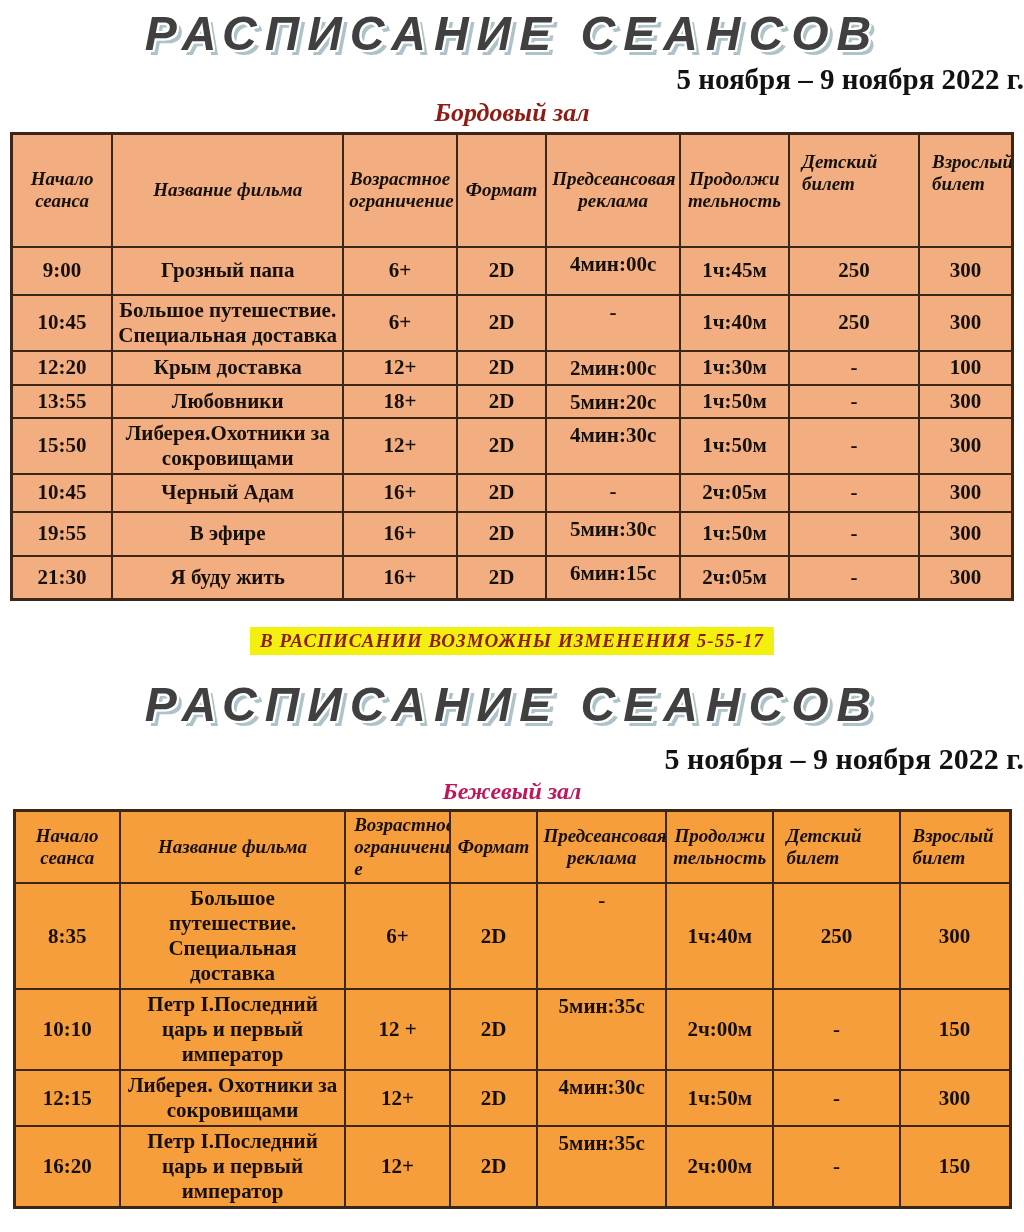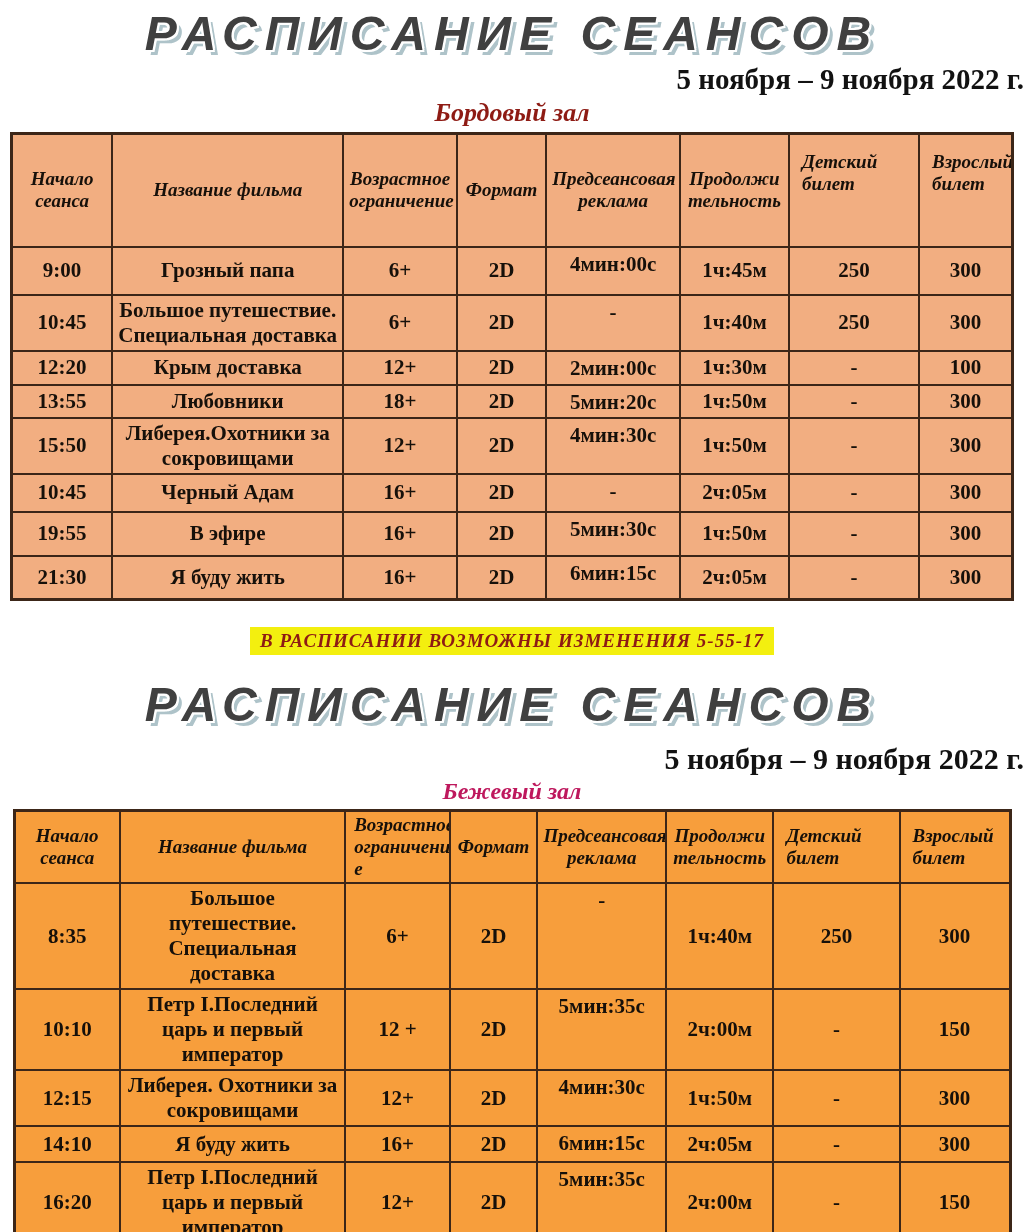--- a/index.html
+++ b/index.html
@@ -299,30 +299,20 @@
             <td class="col-0">12:15</td>
             <td class="col-1">Либерея. Охотники за сокровищами</td>
             <td class="col-2">12+</td>
             <td class="col-3">2D</td>
             <td class="col-4">4мин:30с</td>
             <td class="col-5">1ч:50м</td>
             <td class="col-6">-</td>
             <td class="col-7">300</td>
           </tr>
           <tr>
-            <td class="col-0">14:10</td>
-            <td class="col-1">Я буду жить</td>
-            <td class="col-2">16+</td>
-            <td class="col-3">2D</td>
-            <td class="col-4">6мин:15с</td>
-            <td class="col-5">2ч:05м</td>
-            <td class="col-6">-</td>
-            <td class="col-7">300</td>
-          </tr>
-          <tr>
             <td class="col-0">16:20</td>
             <td class="col-1">Петр I.Последний царь и первый император</td>
             <td class="col-2">12+</td>
             <td class="col-3">2D</td>
             <td class="col-4">5мин:35с</td>
             <td class="col-5">2ч:00м</td>
             <td class="col-6">-</td>
             <td class="col-7">150</td>
           </tr>
         </tbody>

